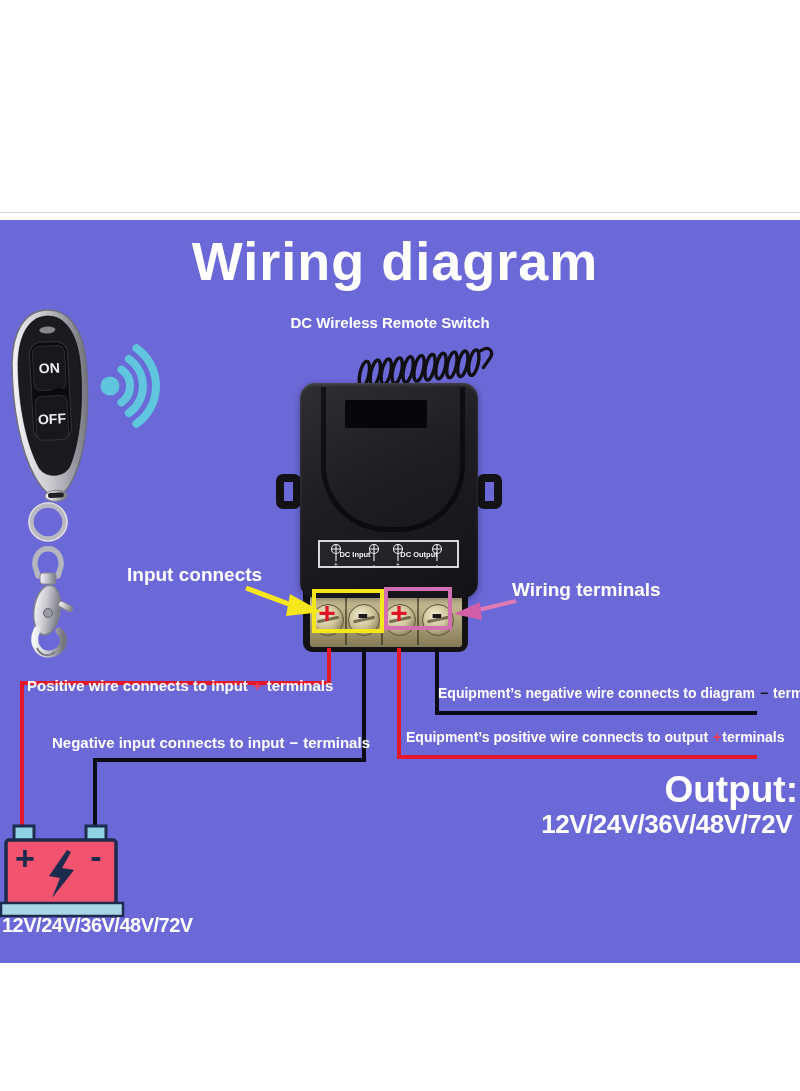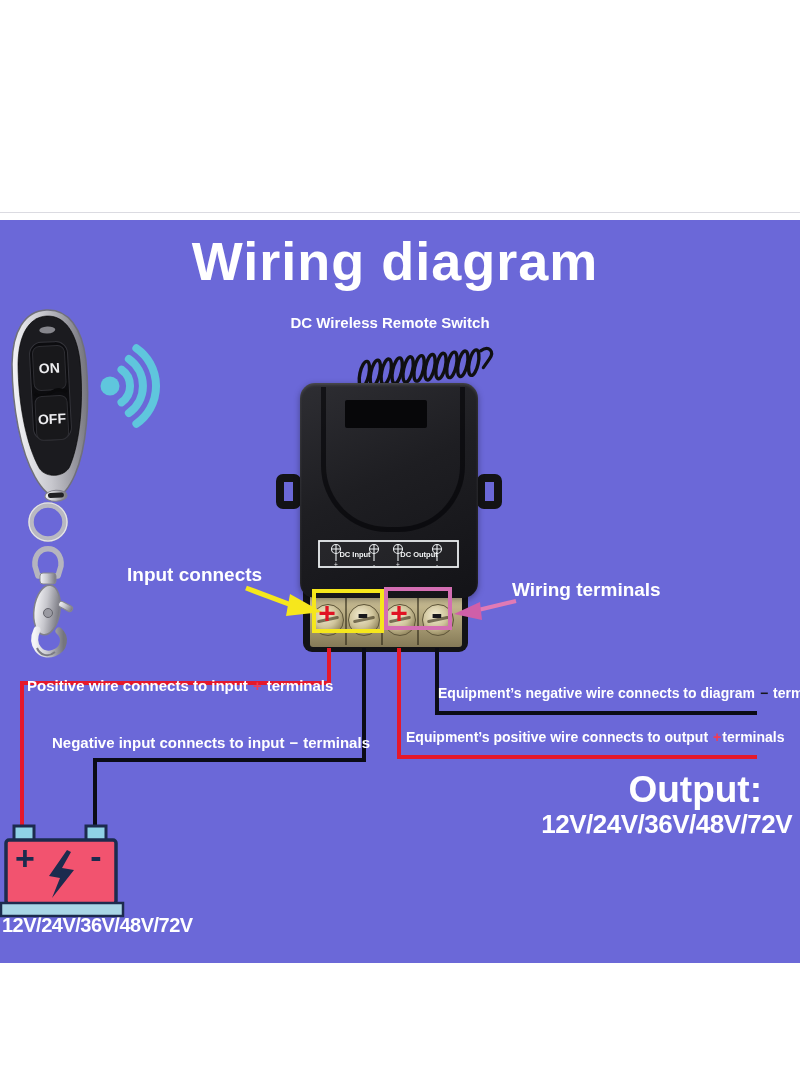--- a/index.html
+++ b/index.html
@@ -50,21 +50,21 @@
   .wire-black{background:#0b0b16;}
   
   .note{position:absolute;color:#fff;font-weight:bold;font-size:15px;white-space:nowrap;z-index:5;}
   .note .sign{margin:0 5px;font-weight:bold;}
   .note .sign-red{color:#f43b52;}
   .note .sign-white{color:#ffffff;}
   .note .sign-dark{color:#16161c;}
   .note .sign-tight{margin-right:1px;}
   #note-out-neg,#note-out-pos{font-size:14px;}
   
-  #output-heading{left:492px;top:769px;width:270px;text-align:right;color:#fff;
+  #output-heading{left:528px;top:769px;width:270px;text-align:right;color:#fff;
                   font-size:37px;font-weight:bold;}
   #output-voltages{left:500px;top:809px;width:292px;text-align:right;color:#fff;
                    font-size:26px;font-weight:bold;letter-spacing:-0.5px;}
   
   #battery-label{left:2px;top:914px;color:#fff;font-size:20px;font-weight:bold;letter-spacing:-0.5px;}
   svg{display:block;}
 </style>
 </head>
 <body>
 

